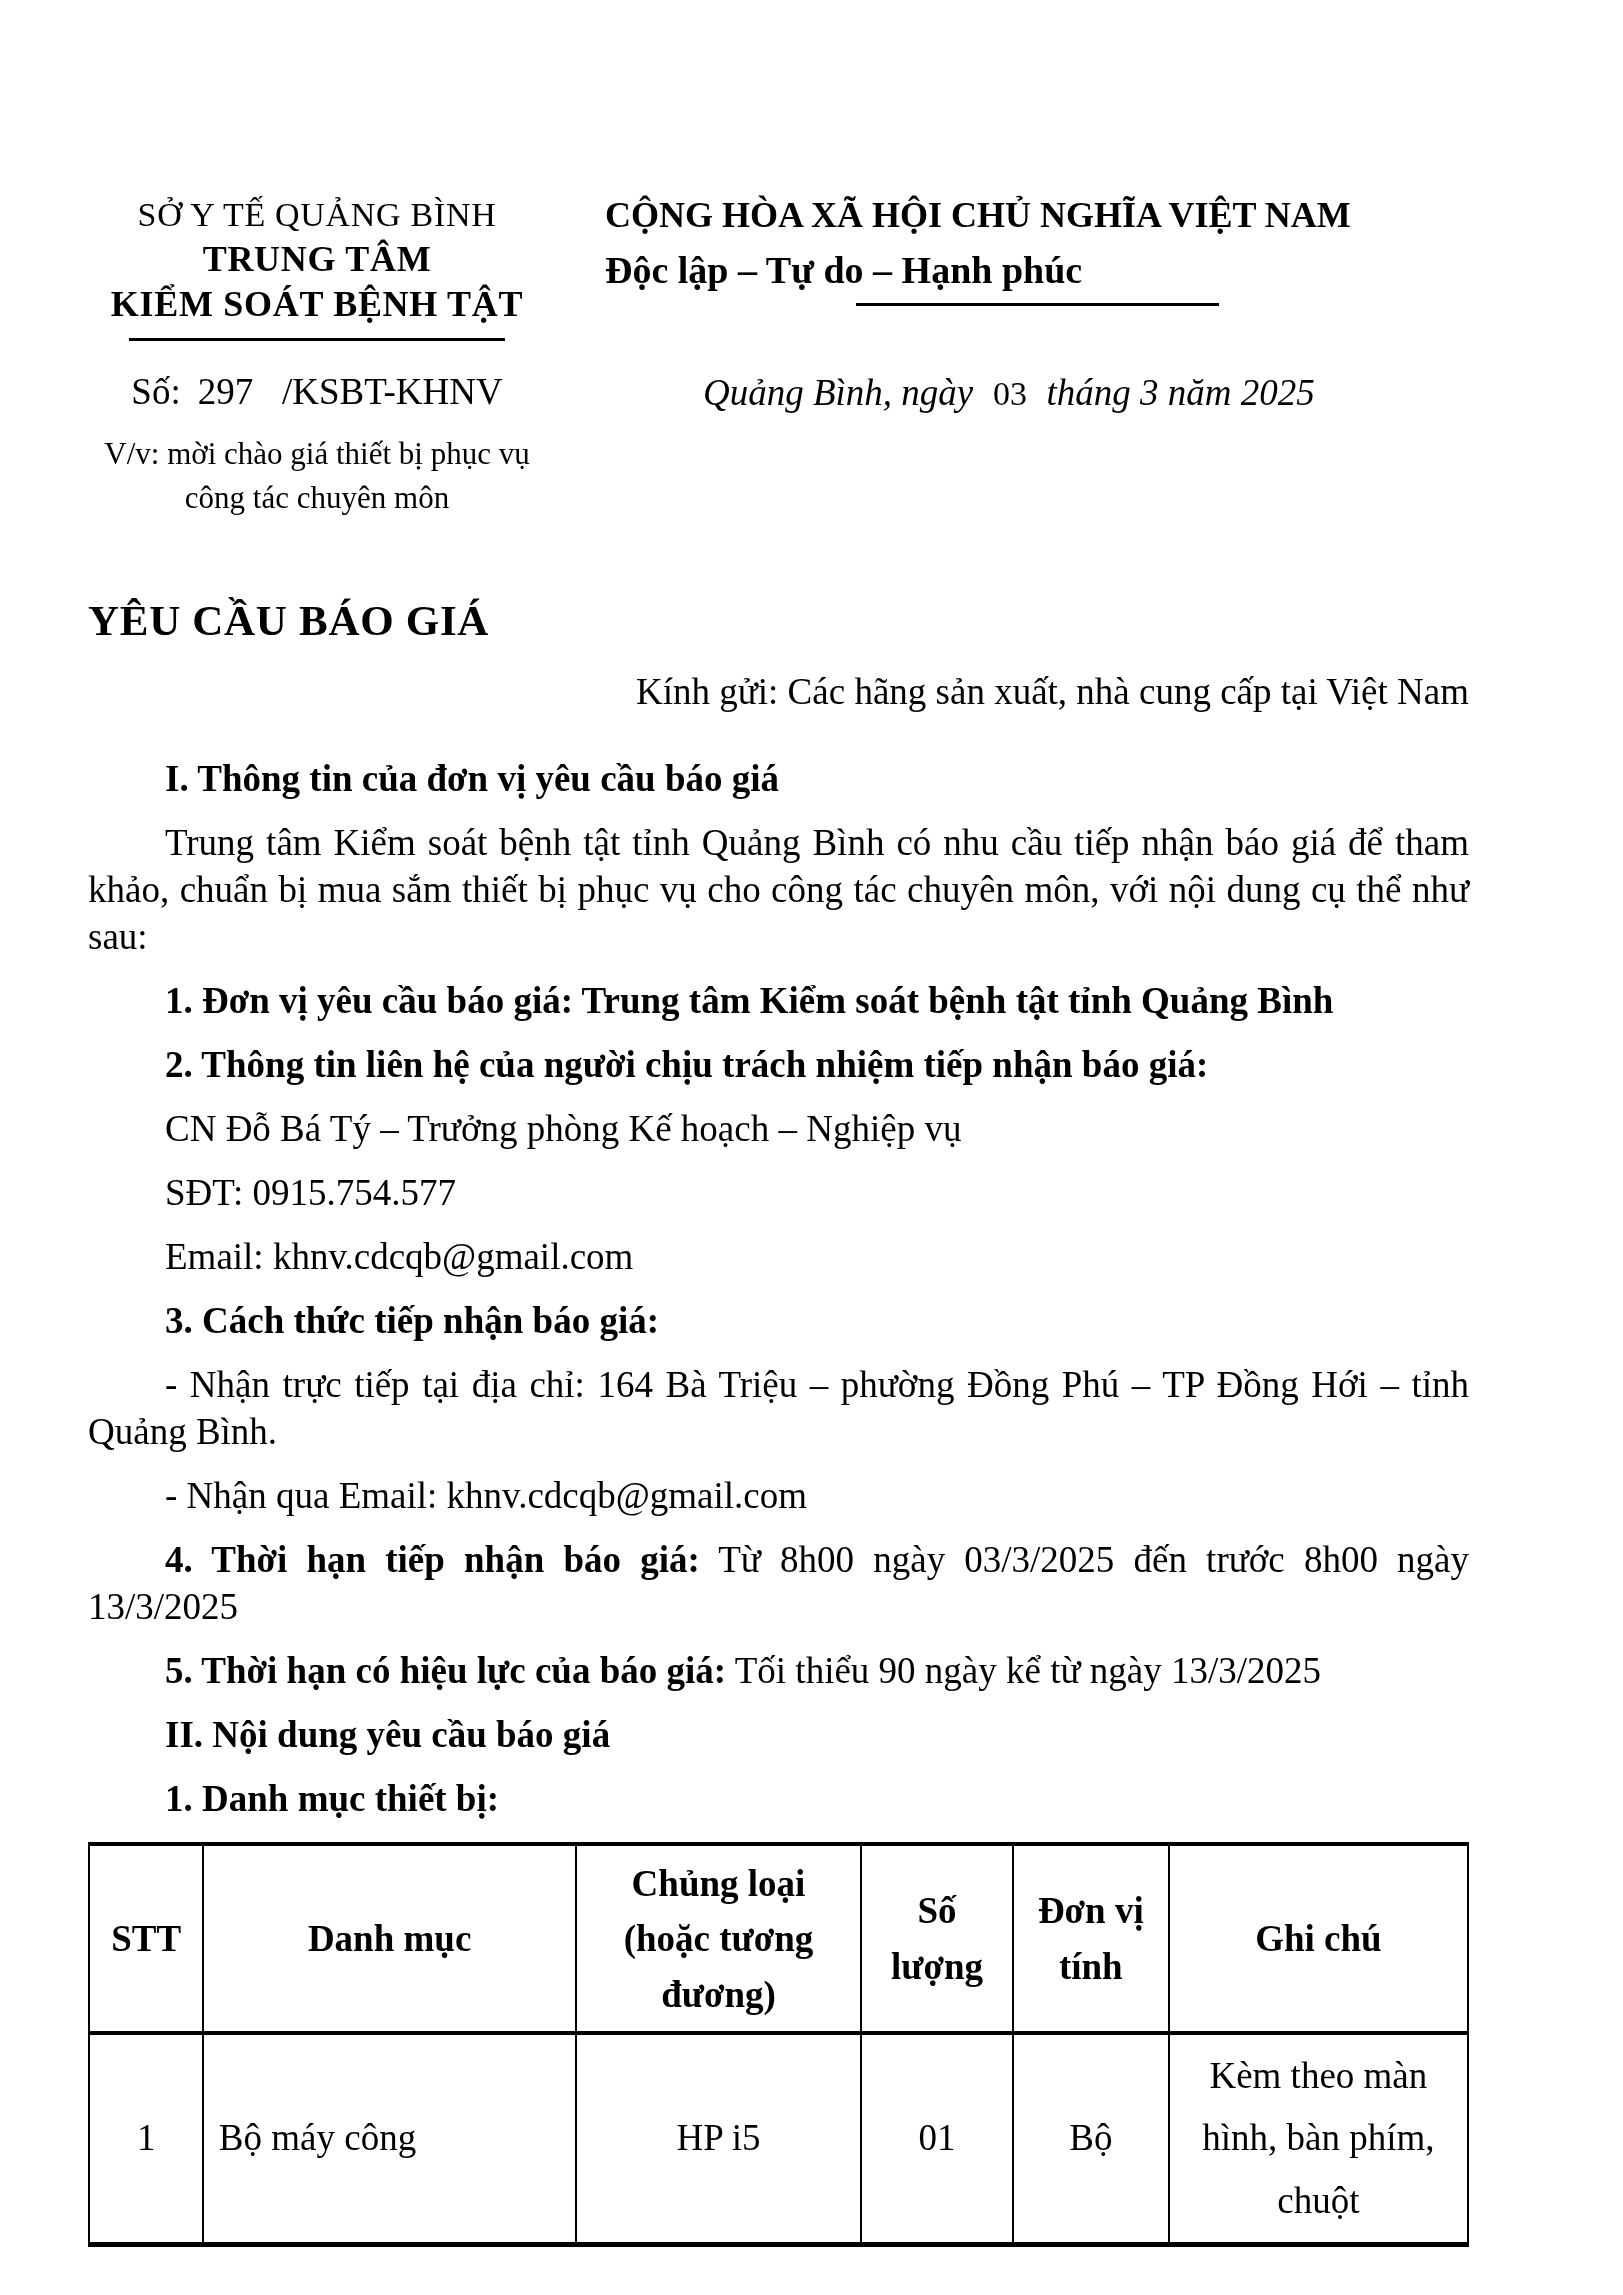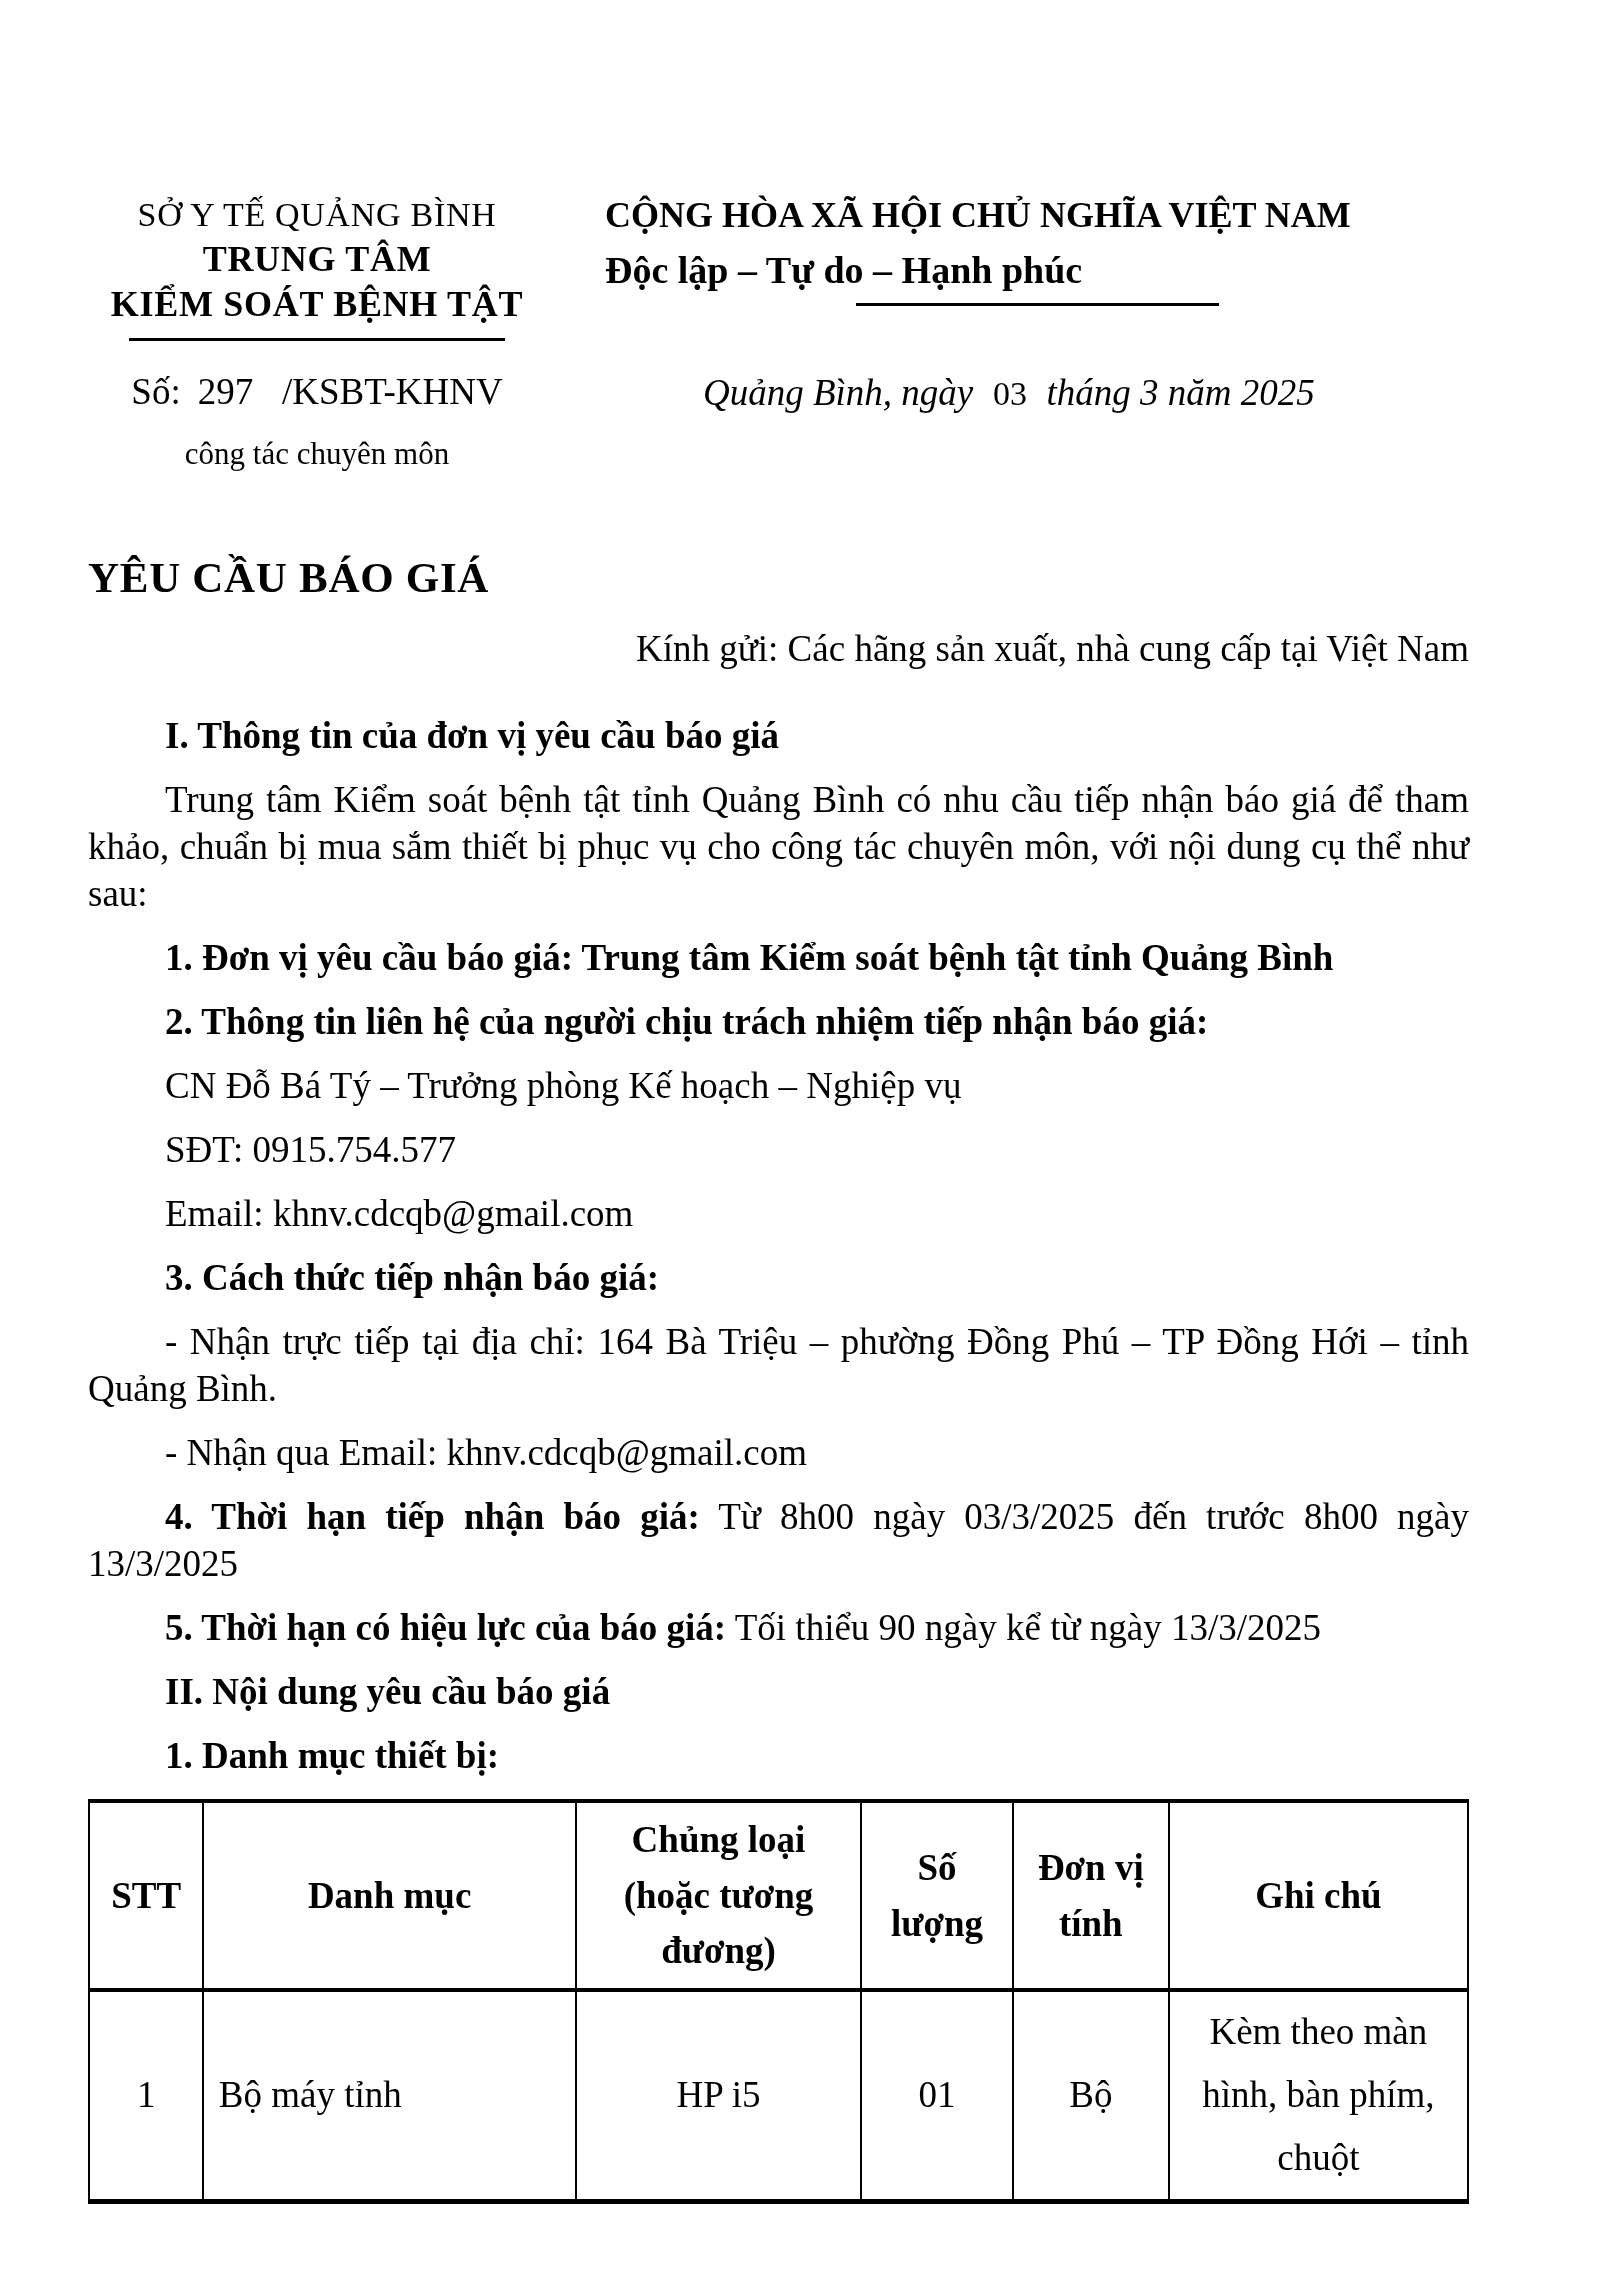--- a/index.html
+++ b/index.html
@@ -111,20 +111,21 @@
 <div class="sheet">
 
   <div class="doc-header">
     <div class="hdr-left">
       <div class="agency-name">SỞ Y TẾ QUẢNG BÌNH</div>
       <div class="org-name">TRUNG TÂM</div>
       <div class="org-name">KIỂM SOÁT BỆNH TẬT</div>
       <hr class="hdr-rule-left">
       <div class="doc-number"><span>Số:</span><span class="num-value">297</span><span class="num-suffix">/KSBT-KHNV</span></div>
       <div class="doc-subject">
+        <div>V/v: mời chào giá thiết bị phục vụ</div>
         <div>công tác chuyên môn</div>
       </div>
     </div>
     <div class="hdr-right">
       <div class="motto-line1">CỘNG HÒA XÃ HỘI CHỦ NGHĨA VIỆT NAM</div>
       <div class="motto-line2">Độc lập – Tự do – Hạnh phúc</div>
       <hr class="hdr-rule-right">
       <div class="place-date"><span>Quảng Bình, ngày</span><span class="date-day">03</span><span>tháng 3 năm 2025</span></div>
     </div>
   </div>
@@ -173,21 +174,21 @@
           <th>Danh mục</th>
           <th>Chủng loại (hoặc tương đương)</th>
           <th>Số lượng</th>
           <th>Đơn vị tính</th>
           <th>Ghi chú</th>
         </tr>
       </thead>
       <tbody>
         <tr>
           <td>1</td>
-          <td class="cell-danhmuc">Bộ máy tỉnh</td>
+          <td class="cell-danhmuc">Bộ máy công</td>
           <td>HP i5</td>
           <td>01</td>
           <td>Bộ</td>
           <td>Kèm theo màn hình, bàn phím, chuột</td>
         </tr>
       </tbody>
     </table>
   </div>
 </div>
 

